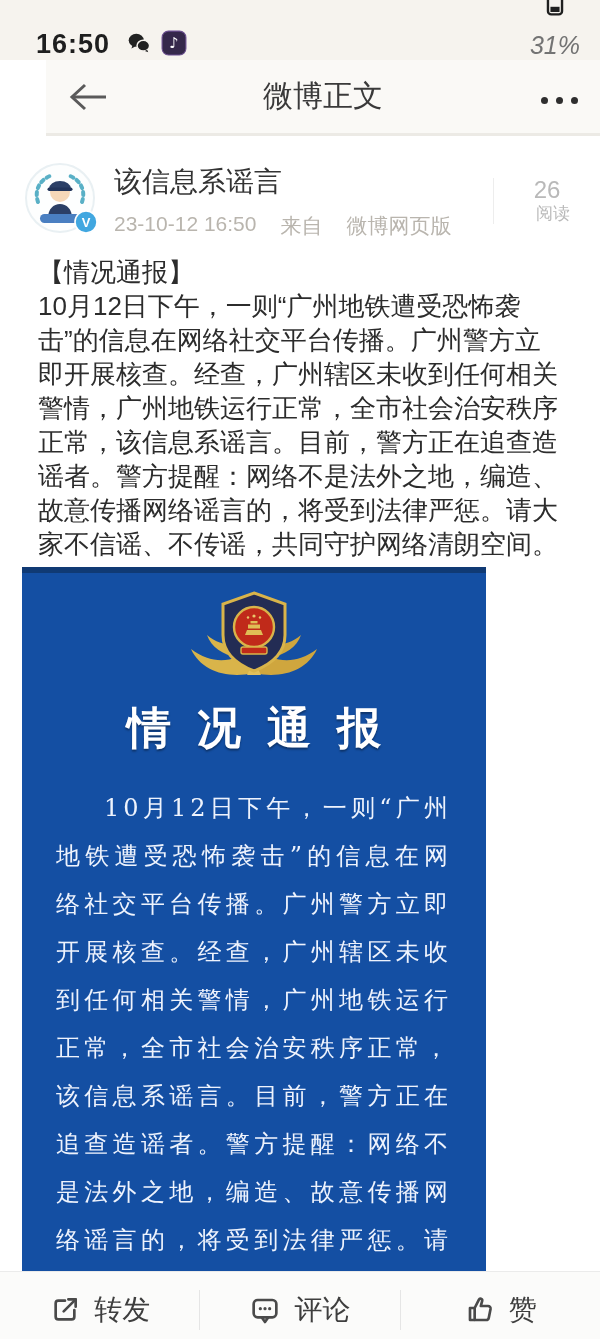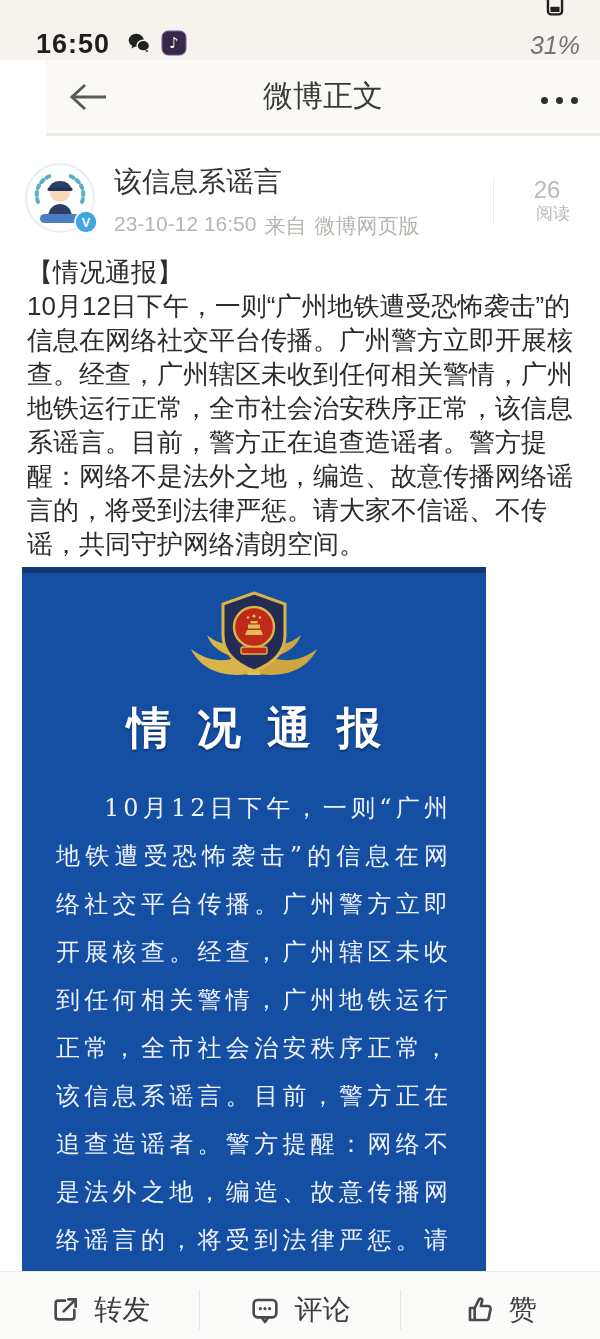--- a/index.html
+++ b/index.html
@@ -19,29 +19,29 @@
   .nav-back { width:70px; display:flex; align-items:center; cursor:pointer; }
   .nav-title { flex:1; text-align:center; font-size:30px; color:#3a3a3a; font-weight:500; }
   .nav-more { width:70px; display:flex; justify-content:flex-end; gap:8px; cursor:pointer; padding-top:8px; }
   .nav-more i { width:7px; height:7px; border-radius:50%; background:#2e2e2e; }
 
   
   .post-header { margin:26px 24px 0; display:flex; align-items:flex-start; flex:0 0 auto; }
   .avatar-wrap { position:relative; width:72px; height:72px; flex:0 0 72px; }
   .author-col { margin-left:18px; flex:1; min-width:0; }
   .author-name { font-size:28px; color:#333333; margin-top:1px; }
-  .author-meta { font-size:21px; color:#b9b5ae; margin-top:11px; display:flex; gap:8px; }
+  .author-meta { font-size:21px; color:#b9b5ae; margin-top:11px; display:flex; gap:24px; }
   .reads-col { display:flex; align-items:center; align-self:center; }
   .reads-divider { width:1px; height:46px; background:#ededed; margin-right:30px; }
   .reads-box { text-align:center; color:#b9b9b9; padding-right:6px; }
   .reads-value { font-size:24px; line-height:26px; }
   .reads-label { font-size:17px; line-height:22px;margin-left:12px; }
 
   
-  .post-text { margin:15px 27px 0; color:#2c2c2c; font-size:26px; line-height:34px; flex:0 0 auto; }
+  .post-text { margin:15px 38px 0; color:#2c2c2c; font-size:26px; line-height:34px; flex:0 0 auto; }
   .post-text p { margin:0; }
 
   
   .notice-card { margin:6px 22px 0; width:464px; height:704px; flex:0 0 704px;
     background:linear-gradient(180deg,#103a74 0px,#103a74 6px,#144fa3 6px);
     text-align:center; cursor:pointer; overflow:hidden; }
   .emblem-box { margin-top:16px; }
   .notice-title { color:#ffffff; font-size:44px; font-weight:bold;
     font-family:"DejaVu Serif","Liberation Serif",serif;
     letter-spacing:26px; text-indent:26px; margin-top:12px;

